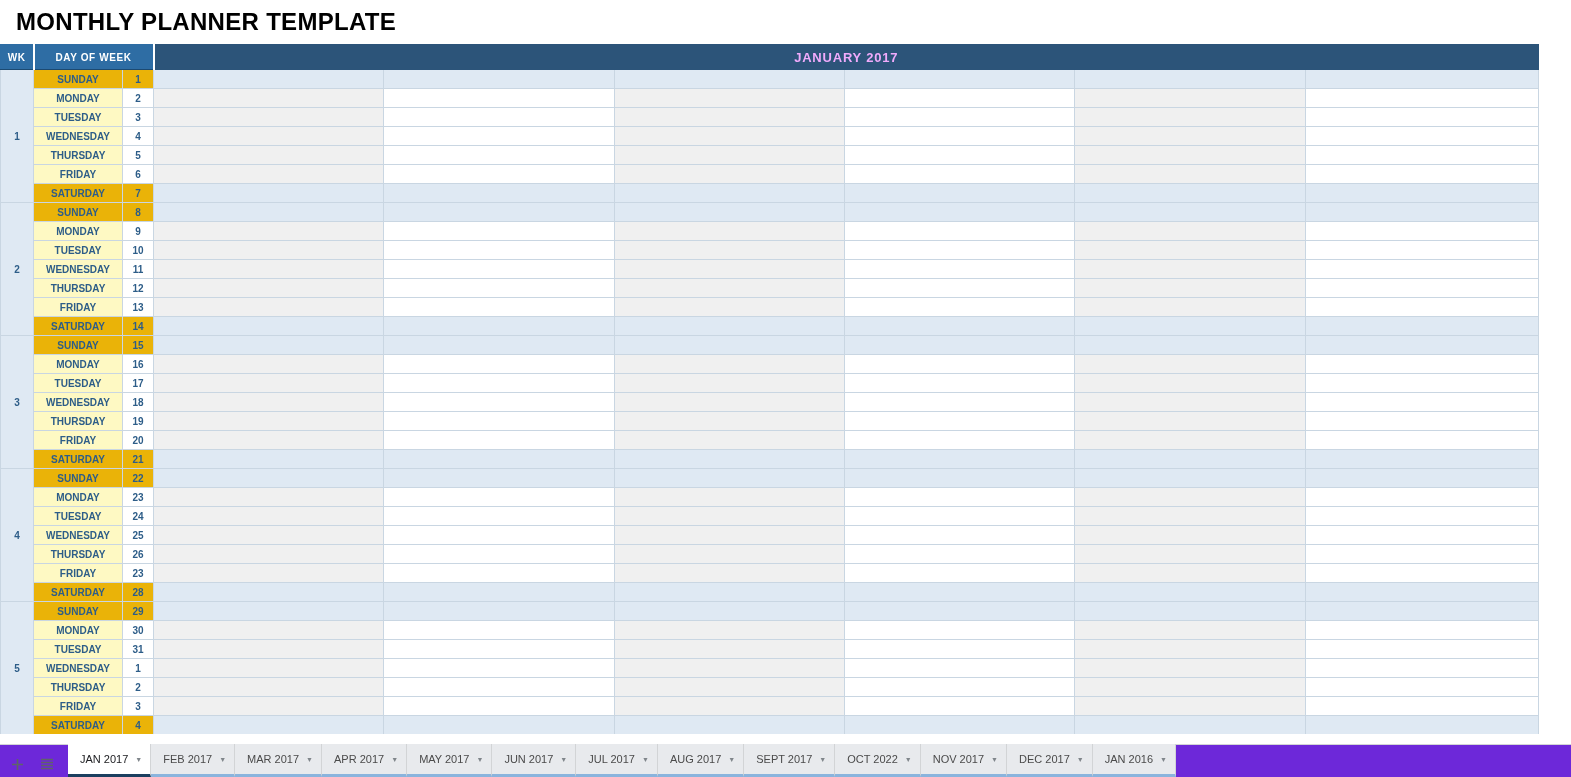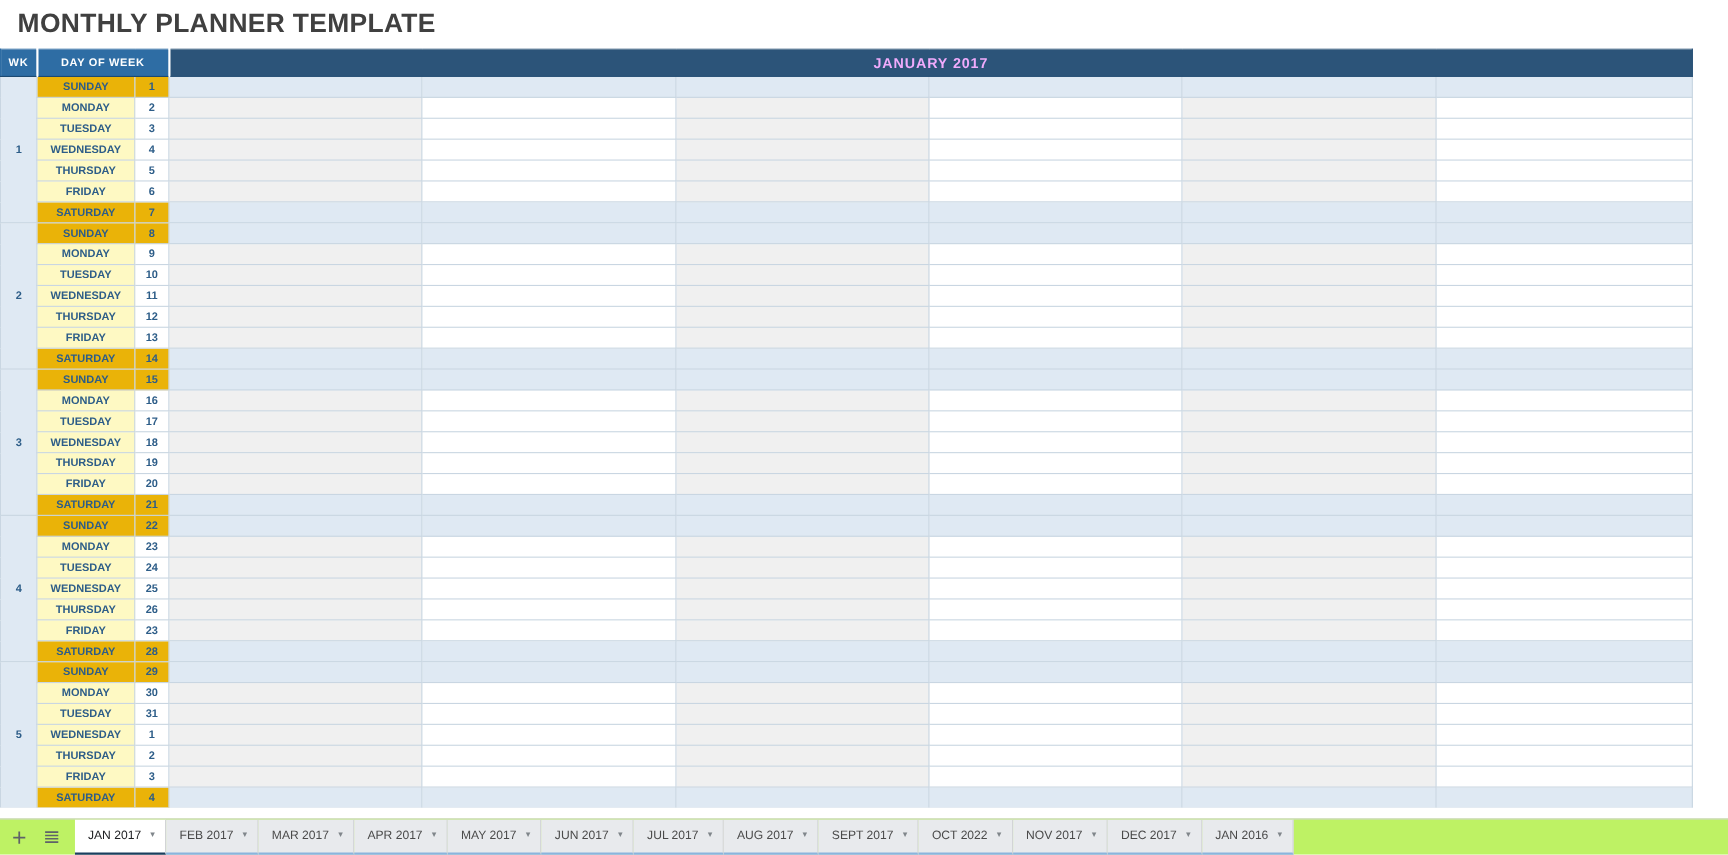--- a/index.html
+++ b/index.html
@@ -17,21 +17,21 @@
   }
 
   
   #page-title {
     position: absolute;
     left: 16px;
     top: 8px;
     font-size: 24px;
     font-weight: bold;
     letter-spacing: 0.3px;
-    color: #404040;
+    color: #000000;
     white-space: nowrap;
   }
 
   
   #sheet {
     position: absolute;
     left: 0;
     top: 44px;
     width: 1571px;
     height: 690px;
@@ -119,24 +119,24 @@
   
   tr.week-start td { border-top: 1px solid #9aa7b3; }
 
   
   #sheet-bar {
     position: absolute;
     left: 0;
     bottom: 0;
     width: 1571px;
     height: 33px;
-    background: #bef264;
+    background: #6d28d9;
     border-top: 1px solid #d2d4d6;
     display: flex;
-    align-items: center;
+    align-items: flex-end;
     box-sizing: border-box;
   }
   .bar-icon {
     width: 26px;
     height: 26px;
     margin-left: 4px;
     display: flex;
     align-items: center;
     justify-content: center;
     color: #5f6368;

